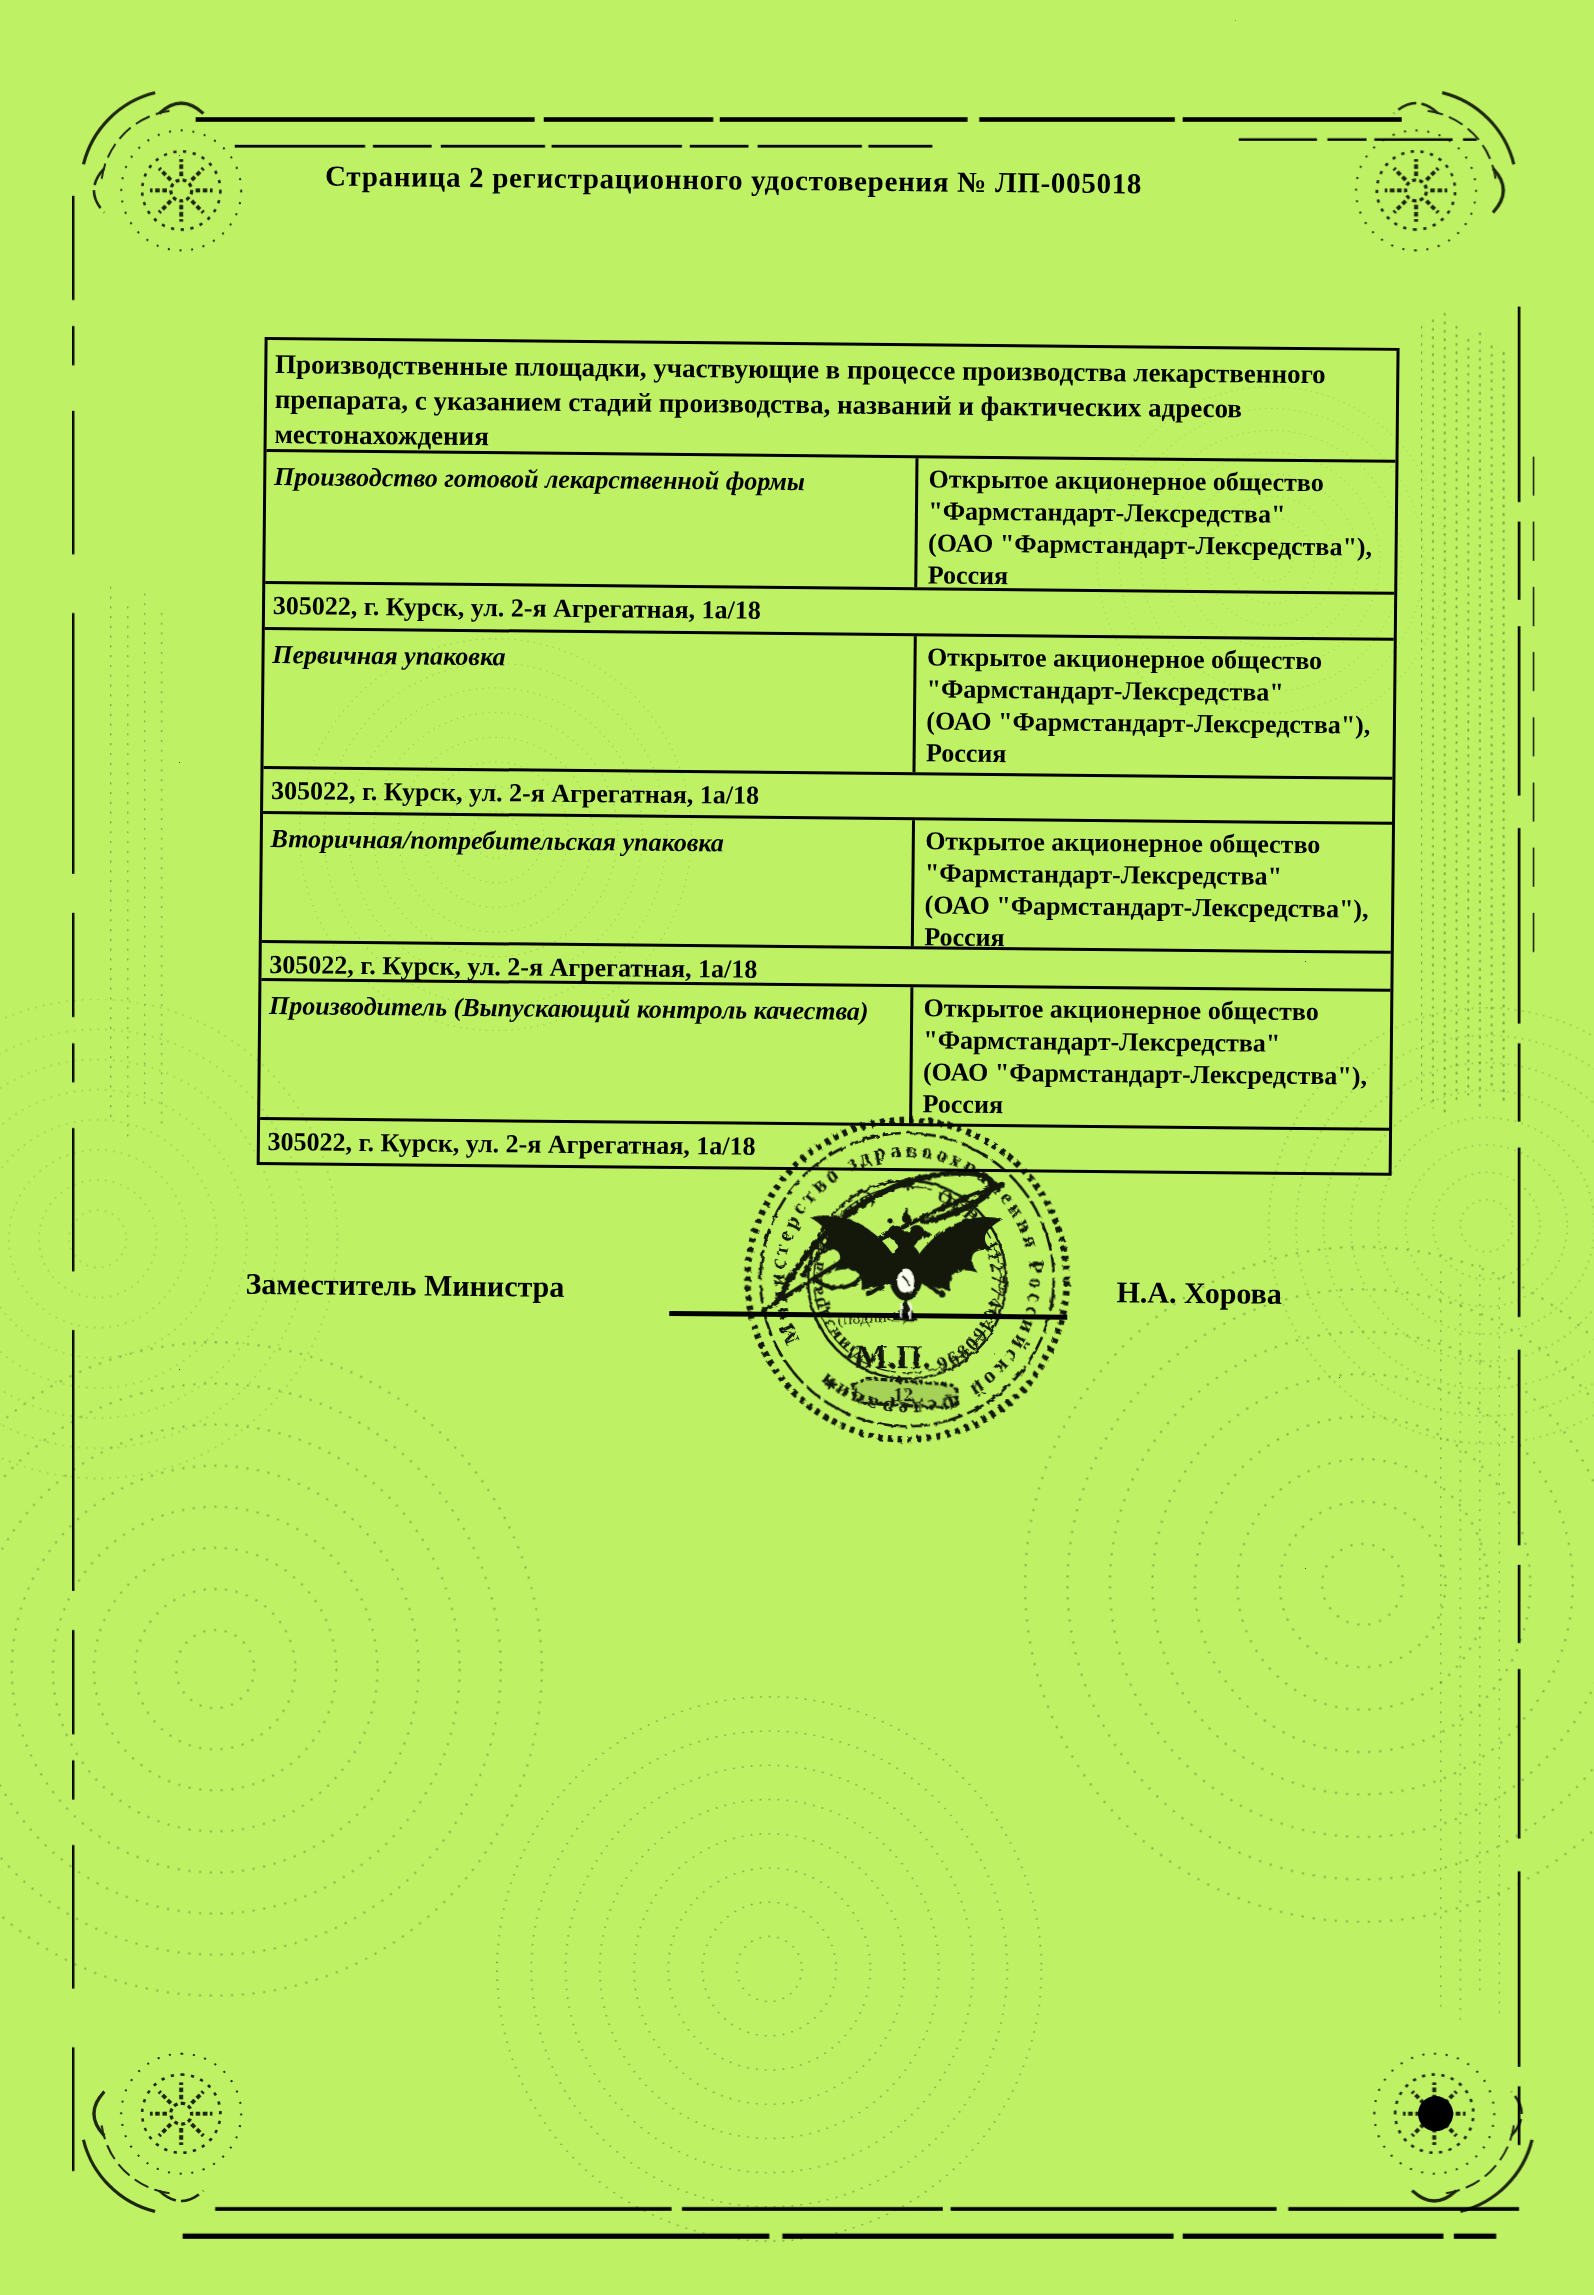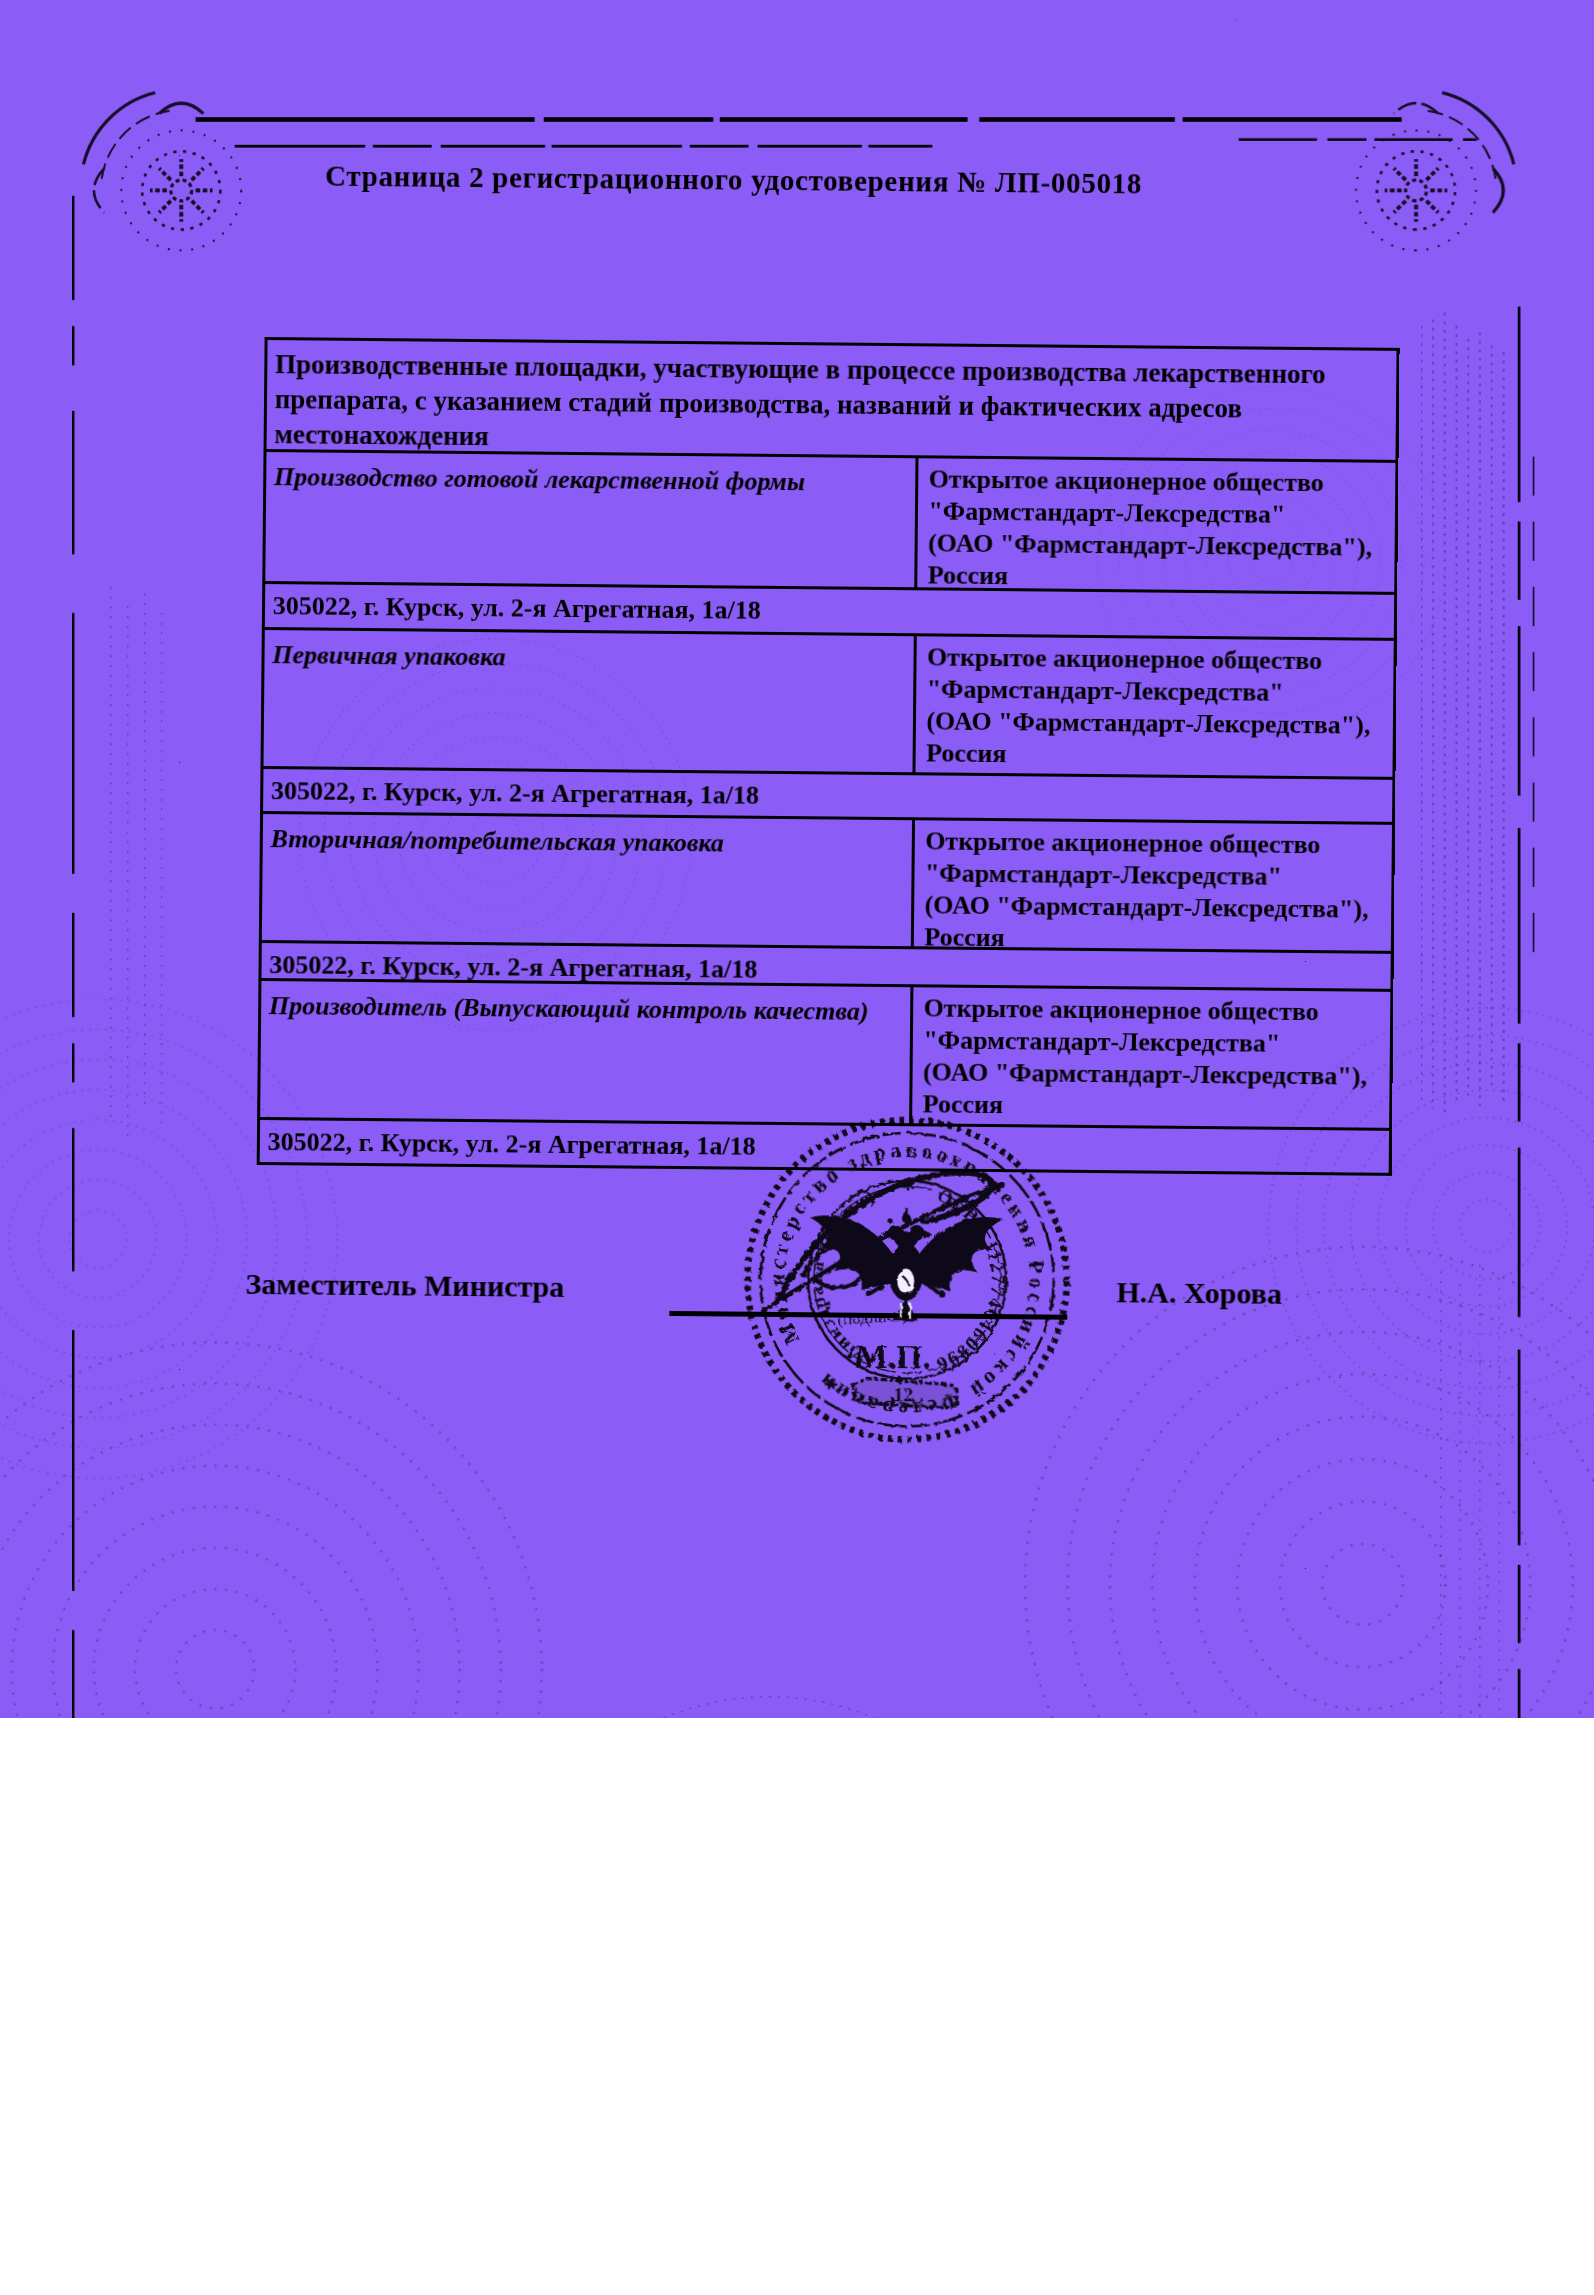--- a/index.html
+++ b/index.html
@@ -1,17 +1,17 @@
 <!DOCTYPE html>
 <html style="font-size:10.4px"><head>
 <meta charset="utf-8">
 <style>
   html,body{margin:0;padding:0;background:#ffffff;width:1594px;height:2295px;
     font-family:"Liberation Serif","DejaVu Serif",serif;color:#000;}
-  #page{position:relative;width:1594px;height:1718px;overflow:hidden;background:#8b5cf6;}
+  #page{position:relative;width:1594px;height:2295px;overflow:hidden;background:#bef264;}
   svg{display:block;}
   
   #bg{position:absolute;left:0;top:0;z-index:0;}
   
   #doc{position:absolute;left:0;top:0;width:1594px;height:2295px;z-index:1;
     transform:rotate(0.55deg);transform-origin:783px 717px;}
   .pg-header{position:absolute;left:207px;top:164px;width:1043px;text-align:center;
     font-size:29px;font-weight:700;letter-spacing:0.7px;}
   
   .reg-table{position:absolute;left:261px;top:342px;width:1135px;height:828px;

